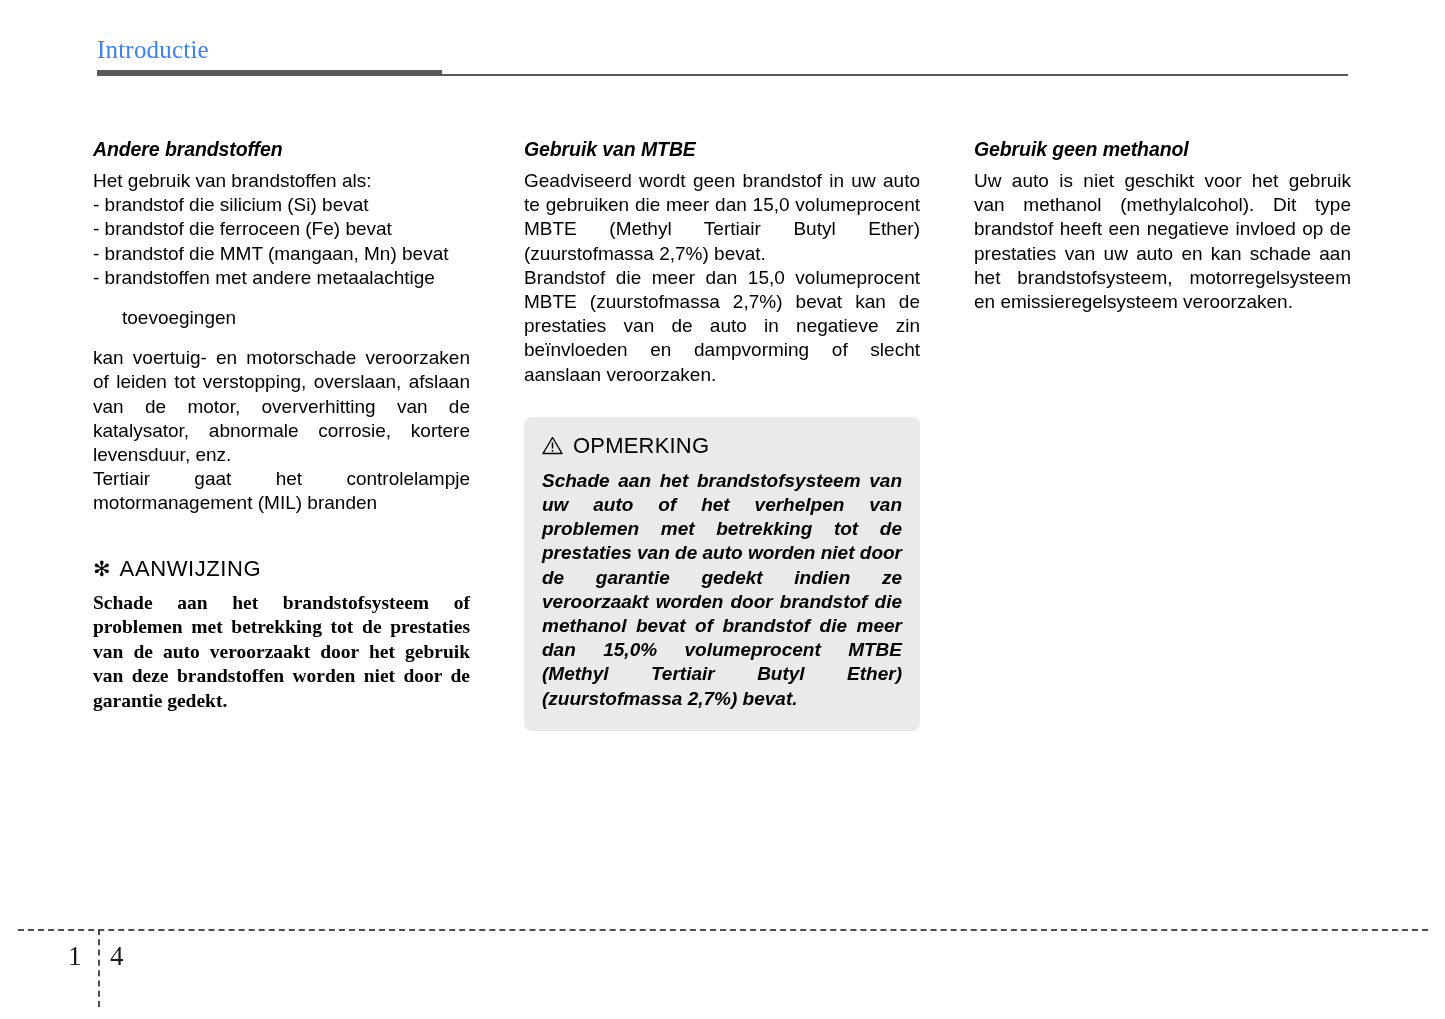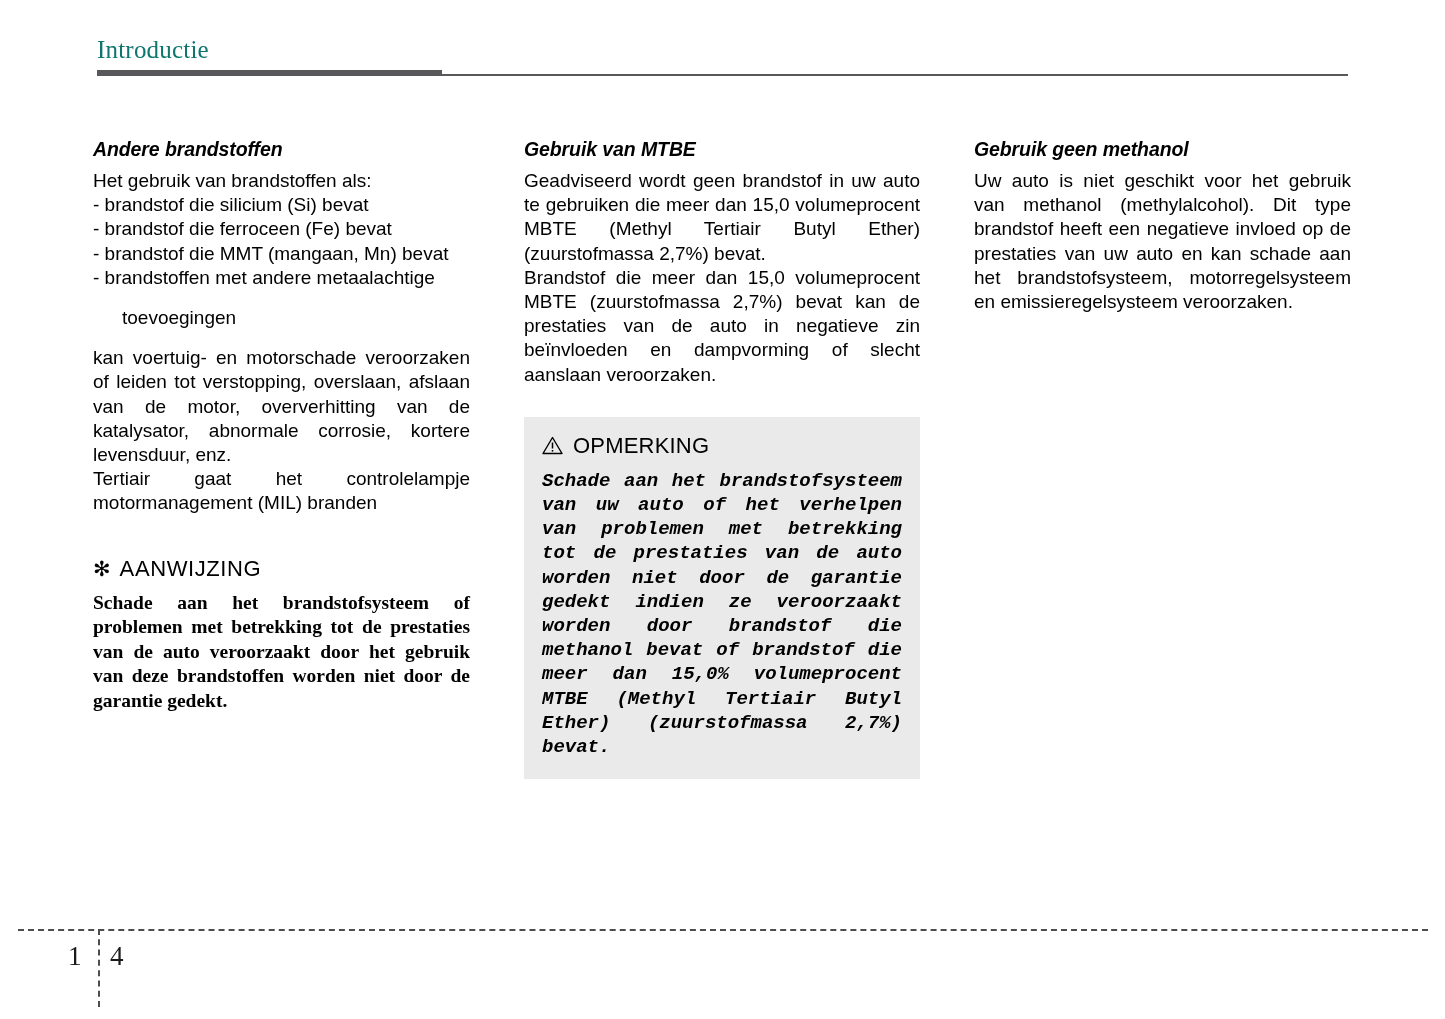--- a/index.html
+++ b/index.html
@@ -24,21 +24,21 @@
   
   .header {
     position: absolute;
     left: 97px;
     top: 36px;
     width: 1251px;
   }
   .header-title {
     font-family: "Liberation Serif", serif;
     font-size: 25px;
-    color: #0f766e;
+    color: #3b82f6;
     letter-spacing: 0.2px;
     line-height: 1.1;
     padding-bottom: 6px;
   }
   .header-rule {
     position: relative;
     height: 6px;
     width: 1251px;
   }
   .header-rule .thick {
@@ -140,20 +140,21 @@
     text-align: justify;
     text-justify: inter-word;
   }
 
   
   .opmerking {
     margin-top: 30px;
     background: #eaeaea;
     padding: 16px 18px 20px 18px;
     width: 360px;
+    border-radius: 8px;
   }
   .opmerking-head {
     display: flex;
     align-items: center;
     gap: 10px;
     margin-bottom: 10px;
   }
   .warn-icon {
     width: 21px;
     height: 19px;
@@ -164,21 +165,20 @@
     letter-spacing: 0.2px;
   }
   .opmerking p {
     font-size: 19px;
     line-height: 24.2px;
     font-weight: bold;
     font-style: italic;
     margin: 0;
     text-align: justify;
     text-justify: inter-word;
-    font-family: Liberation Mono, monospace;
   }
 
   
   .footer {
     position: absolute;
     left: 0;
     bottom: 0;
     width: 1445px;
     height: 90px;
   }

